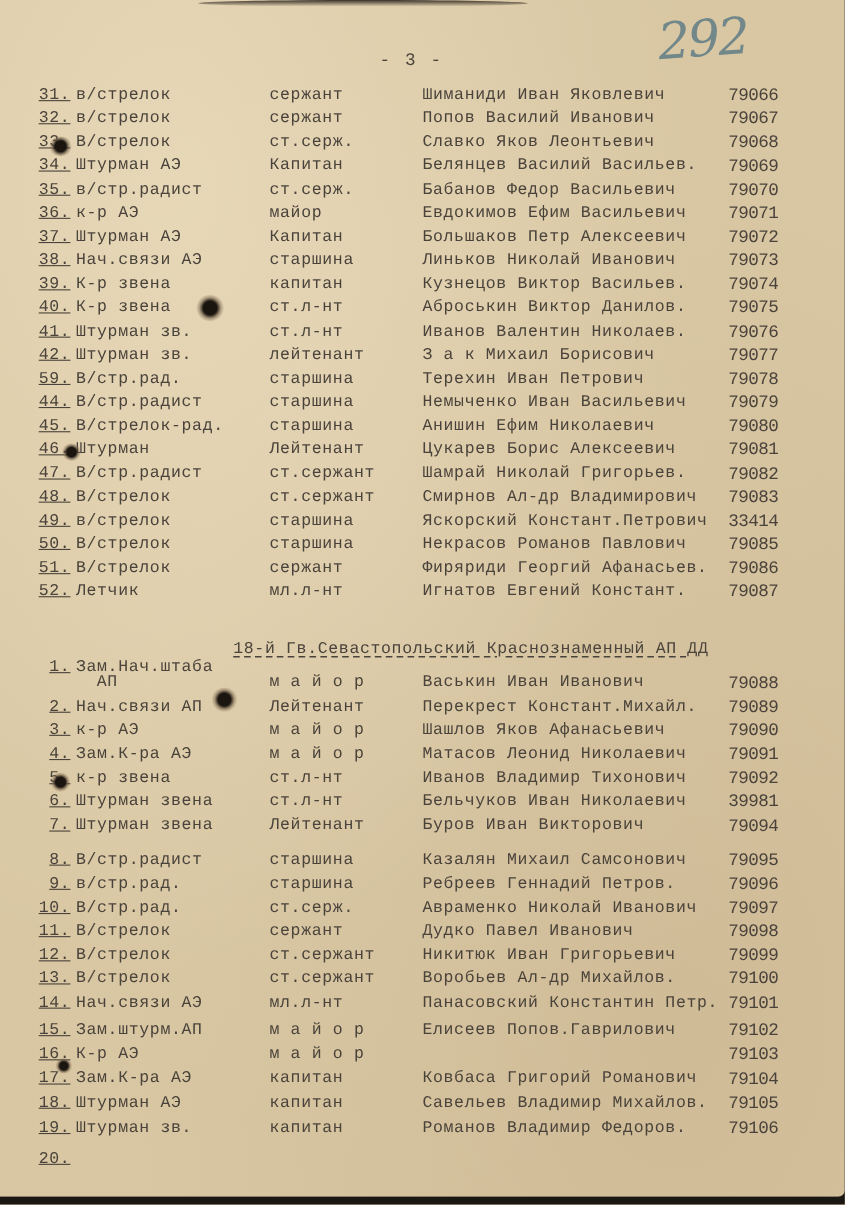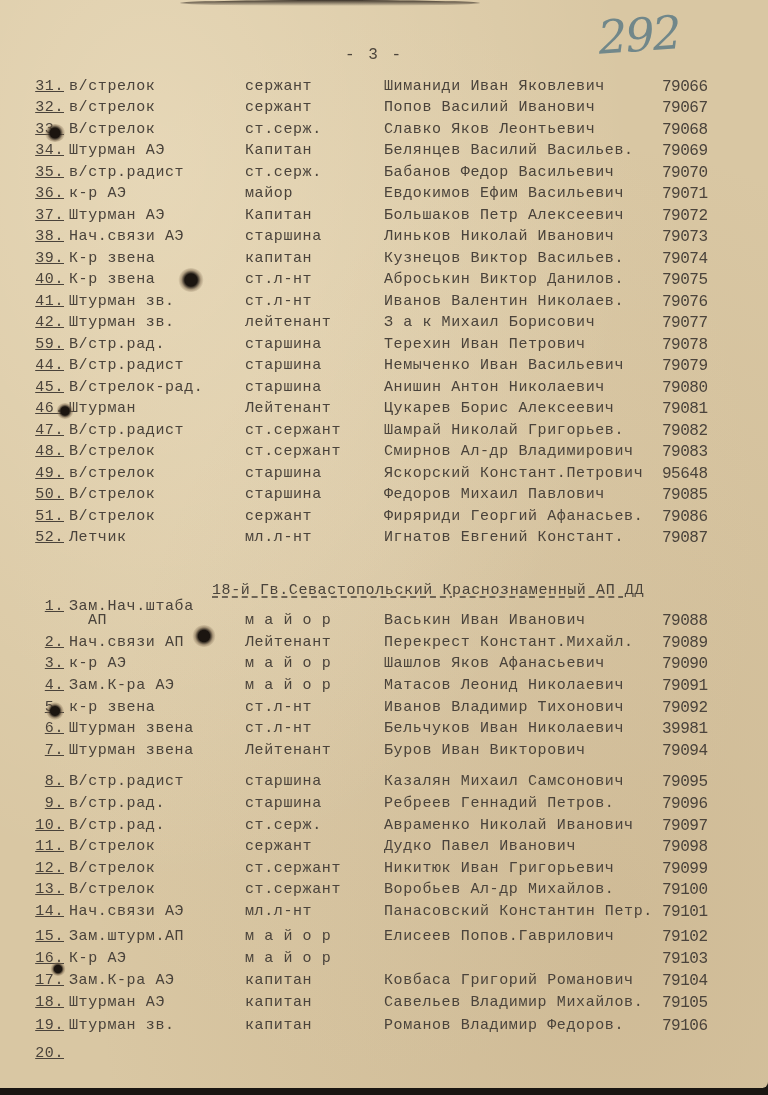--- a/index.html
+++ b/index.html
@@ -164,21 +164,21 @@
         <span class="c-num">44.</span>
         <span class="c-pos">В/стр.радист</span>
         <span class="c-rank">старшина</span>
         <span class="c-name">Немыченко Иван Васильевич</span>
         <span class="c-id">79079</span>
       </div>
     <div class="row" style="top:379px">
         <span class="c-num">45.</span>
         <span class="c-pos">В/стрелок-рад.</span>
         <span class="c-rank">старшина</span>
-        <span class="c-name">Анишин Антон Николаевич</span>
+        <span class="c-name">Анишин Ефим Николаевич</span>
         <span class="c-id">79080</span>
       </div>
     <div class="row" style="top:400px">
         <span class="c-num">46.</span>
         <span class="c-pos">Штурман</span>
         <span class="c-rank">Лейтенант</span>
         <span class="c-name">Цукарев Борис Алексеевич</span>
         <span class="c-id">79081</span>
       </div>
     <div class="row" style="top:422px">
@@ -193,27 +193,27 @@
         <span class="c-pos">В/стрелок</span>
         <span class="c-rank">ст.сержант</span>
         <span class="c-name">Смирнов Ал-др Владимирович</span>
         <span class="c-id">79083</span>
       </div>
     <div class="row" style="top:465px">
         <span class="c-num">49.</span>
         <span class="c-pos">в/стрелок</span>
         <span class="c-rank">старшина</span>
         <span class="c-name">Яскорский Констант.Петрович</span>
-        <span class="c-id">95648</span>
+        <span class="c-id">33414</span>
       </div>
     <div class="row" style="top:486px">
         <span class="c-num">50.</span>
         <span class="c-pos">В/стрелок</span>
         <span class="c-rank">старшина</span>
-        <span class="c-name">Федоров Михаил Павлович</span>
+        <span class="c-name">Некрасов Романов Павлович</span>
         <span class="c-id">79085</span>
       </div>
     <div class="row" style="top:508px">
         <span class="c-num">51.</span>
         <span class="c-pos">В/стрелок</span>
         <span class="c-rank">сержант</span>
         <span class="c-name">Фиряриди Георгий Афанасьев.</span>
         <span class="c-id">79086</span>
       </div>
     <div class="row" style="top:529px">

